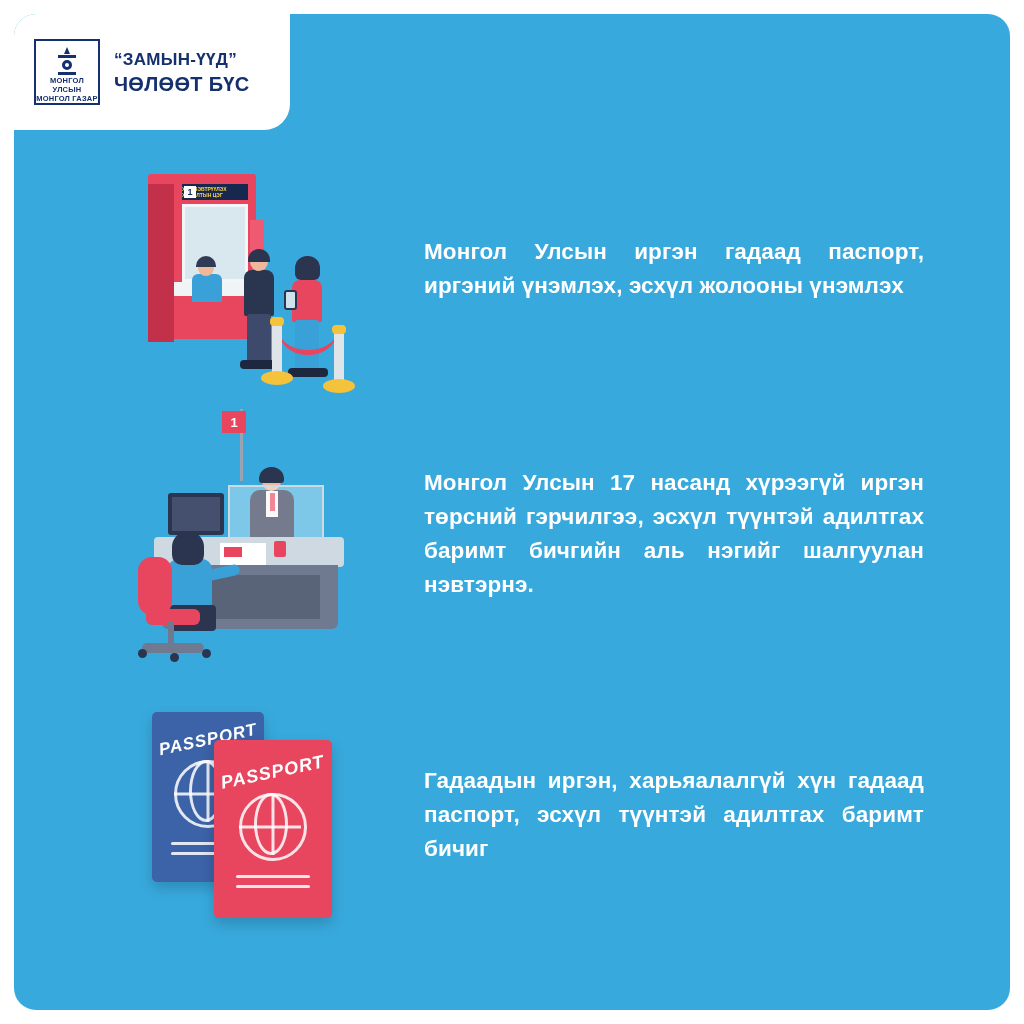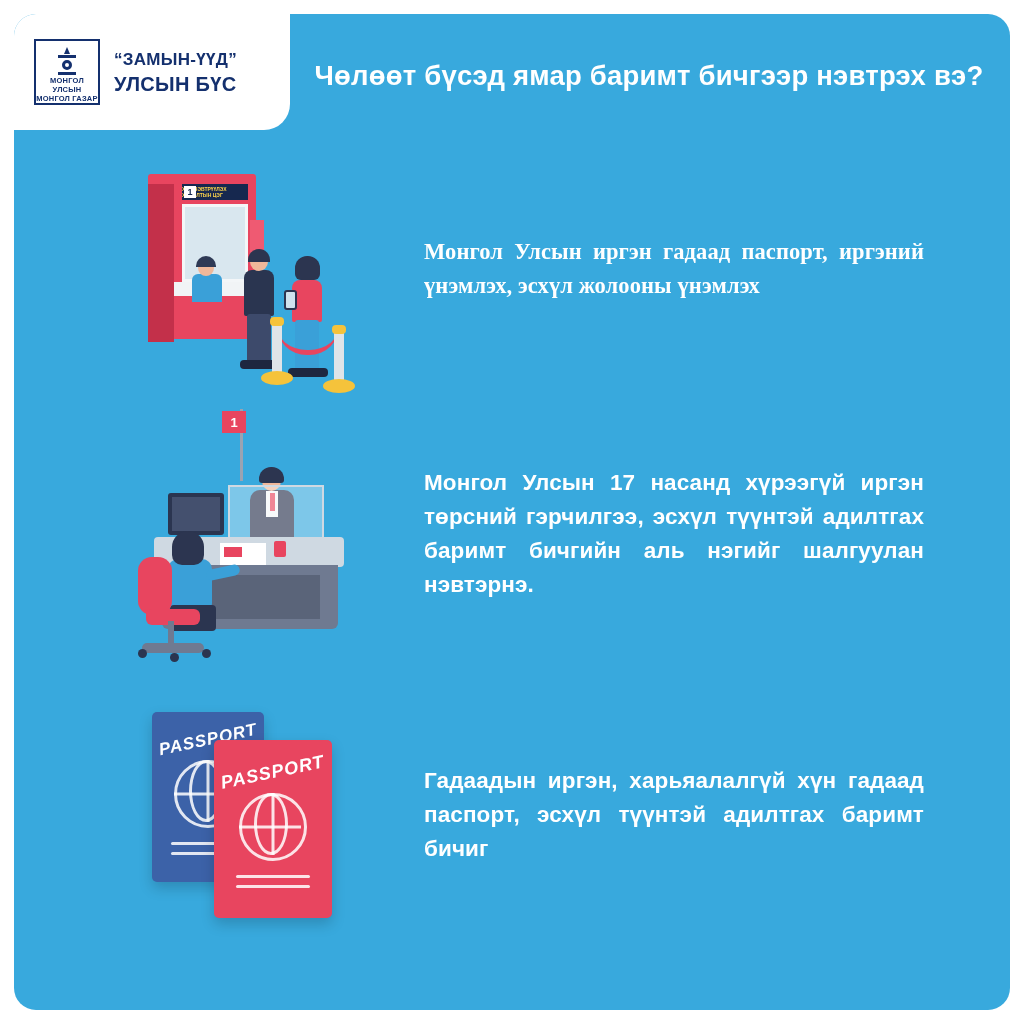--- a/index.html
+++ b/index.html
@@ -126,21 +126,21 @@
     font-size: 22.5px;
     font-weight: bold;
     line-height: 34px;
     text-align: justify;
     text-align-last: left;
     letter-spacing: 0.1px;
   }
 
   .row1 { left: 110px; top: 140px; width: 820px; height: 230px; }
   .row1 .art { width: 250px; height: 230px; }
-  .row1 .row-text { width: 500px; margin-left: 50px; font-family: Liberation Serif, serif; }
+  .row1 .row-text { width: 500px; margin-left: 50px; }
 
   .row2 { left: 110px; top: 390px; width: 820px; height: 260px; }
   .row2 .art { width: 250px; height: 250px; }
   .row2 .row-text { width: 500px; margin-left: 50px; }
 
   .row3 { left: 110px; top: 680px; width: 820px; height: 230px; }
   .row3 .art { width: 250px; height: 215px; }
   .row3 .row-text { width: 500px; margin-left: 50px; margin-top: 12px; }
 
   
@@ -311,24 +311,23 @@
             <span class="bar b3"></span>
             <span class="bar b4"></span>
           </div>
           <div class="emblem-text">
             <div>МОНГОЛ УЛСЫН</div>
             <div>МОНГОЛ ГАЗАР</div>
           </div>
         </div>
         <div class="brand">
           <div class="line1">“ЗАМЫН-ҮҮД”</div>
-          <div class="line2">УЛСЫН БҮС</div>
+          <div class="line2">ЧӨЛӨӨТ БҮС</div>
         </div>
       </div>
-      <div class="header-title">Чөлөөт бүсэд ямар баримт бичгээр нэвтрэх вэ?</div>
     </div>
 
     <div class="row row1">
       <div class="art">
         <div class="booth-wrap">
           <div class="booth-body"></div>
           <div class="booth-side"></div>
           <div class="booth-window"></div>
           <div class="booth-sign">ХИЛ НЭВТРҮҮЛЭХ ХЯНАЛТЫН ЦЭГ</div>
           <div class="booth-num">1</div>

